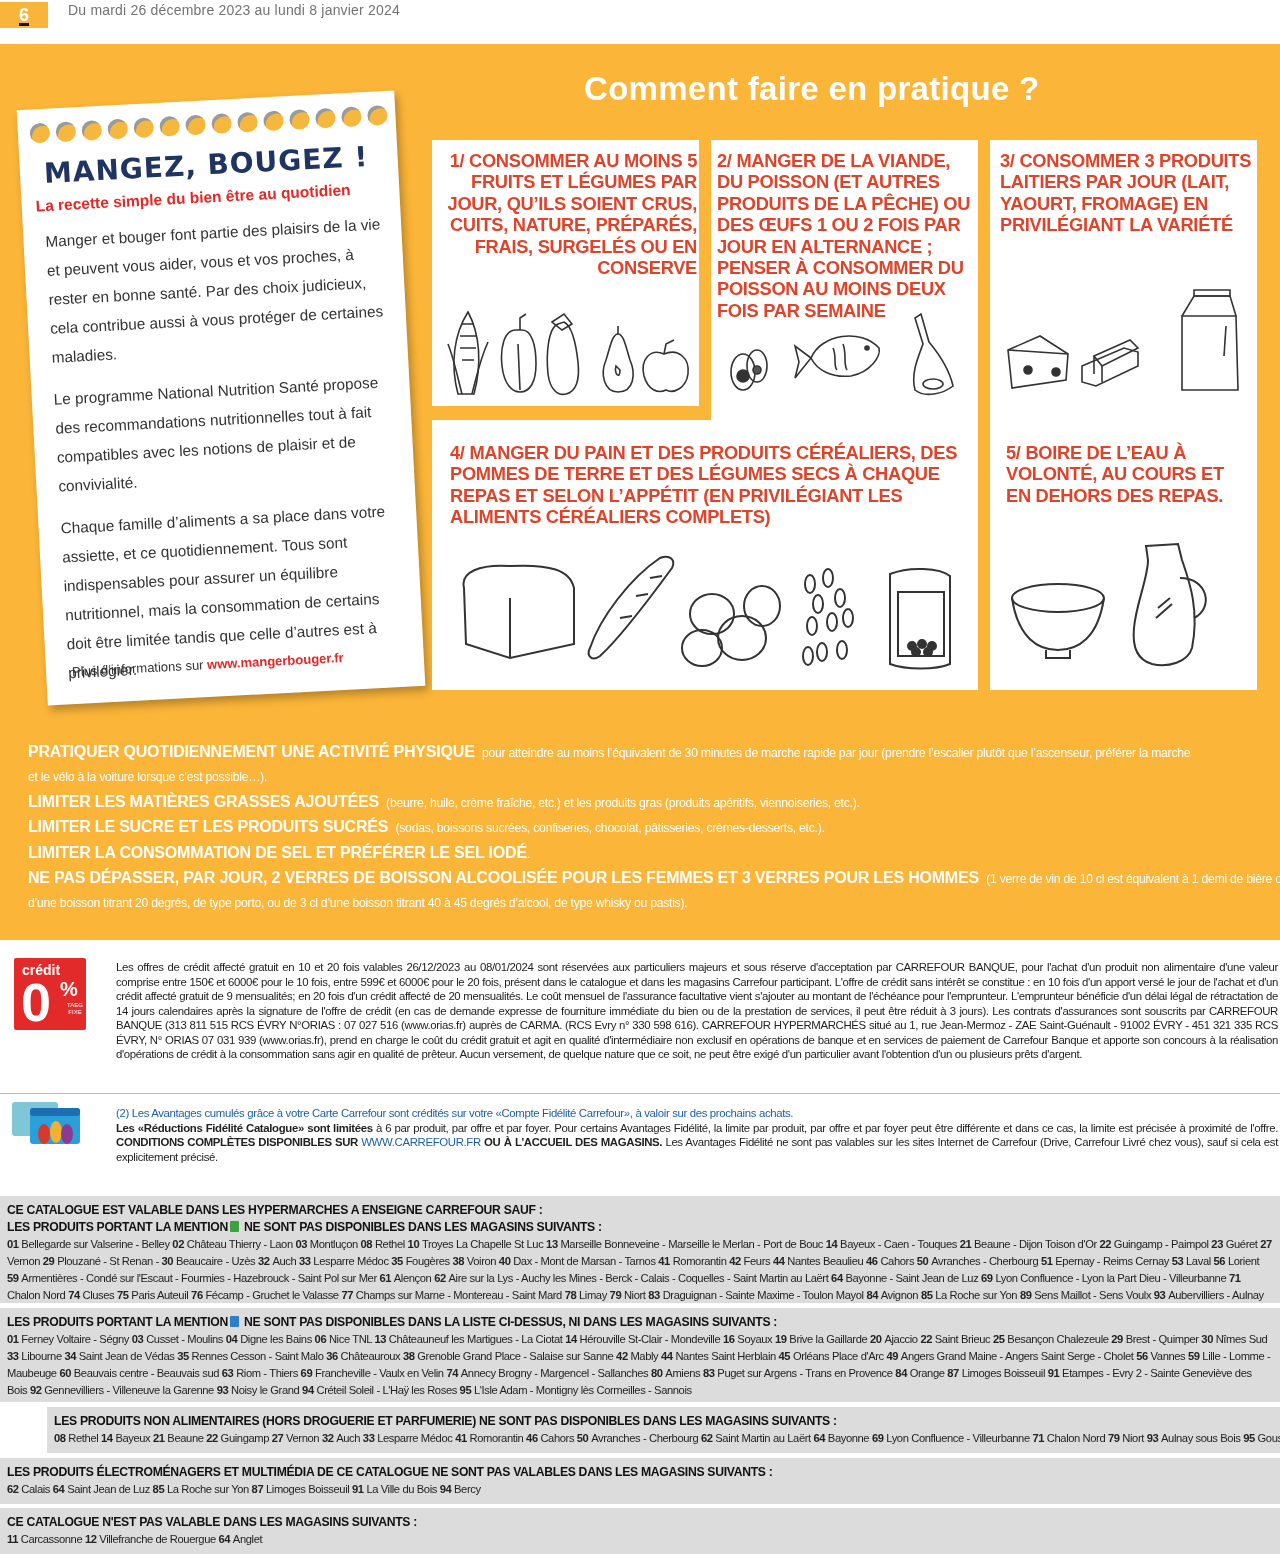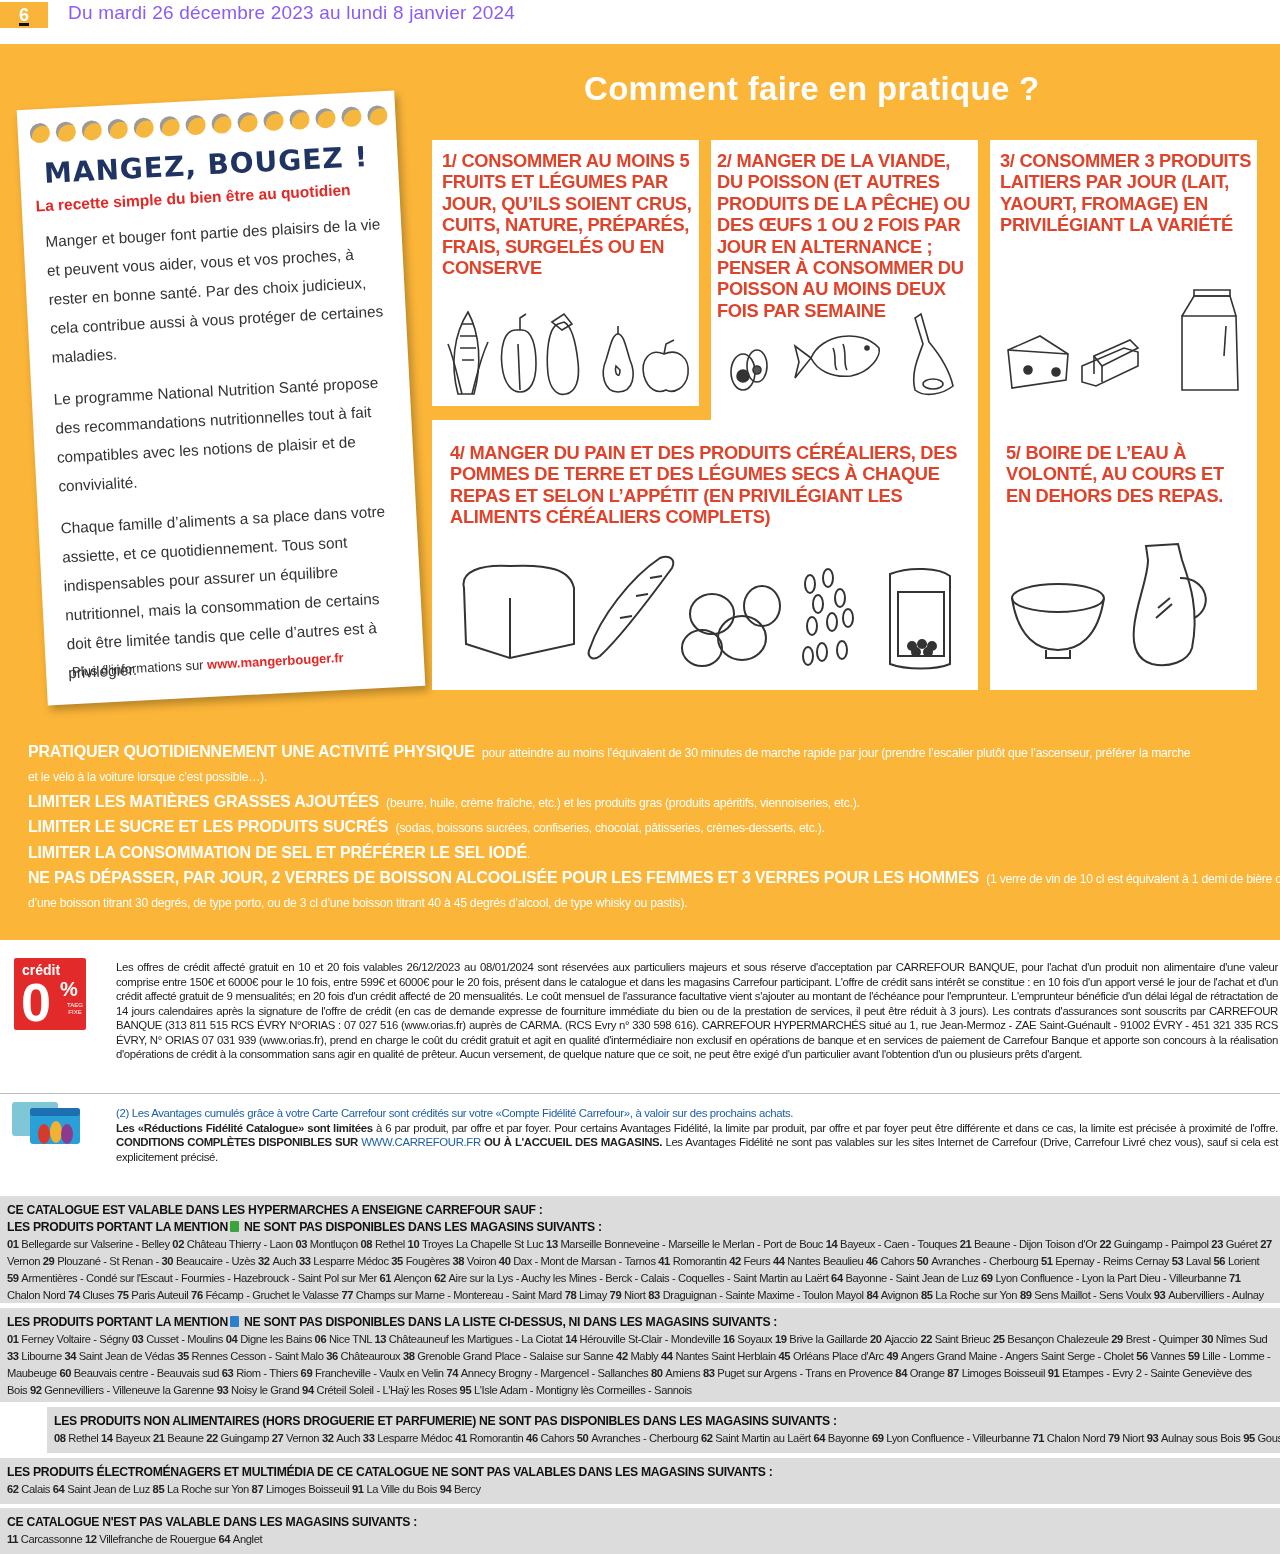--- a/index.html
+++ b/index.html
@@ -4,21 +4,21 @@
 <style>
   * { box-sizing: border-box; margin: 0; padding: 0; }
   html, body { width: 1280px; height: 1554px; background: #ffffff; overflow: hidden; }
   body { font-family: "Liberation Sans", sans-serif; color: #222; position: relative; }
 
   
   .page-header { position: absolute; left: 0; top: 0; width: 1280px; height: 34px; background: #fff; }
   .page-num { position: absolute; left: 0; top: 2px; width: 48px; height: 26px; background: #f8b53a; color: #fff;
     font-size: 18px; font-weight: bold; text-align: center; line-height: 26px; }
   .page-num span { border-bottom: 3px solid #111; line-height: 16px; display: inline-block; }
-  .header-title { position: absolute; left: 68px; top: 2px; font-size: 19px; color: #8b5cf6; letter-spacing: 0.2px; }
+  .header-title { position: absolute; left: 68px; top: 2px; font-size: 14px; color: #737373; letter-spacing: 0.2px; }
 
   
   .orange-band { position: absolute; left: 0; top: 44px; width: 1280px; height: 896px; background: #fbb538; }
 
   
   .notepad { position: absolute; left: 32px; top: 100px; width: 378px; height: 596px; background: #fff;
     transform: rotate(-3deg); transform-origin: 50% 50%; box-shadow: 3px 5px 8px rgba(0,0,0,0.28); }
   .rings { position: absolute; left: 12px; top: 14px; display: flex; gap: 6px; }
   .ring { width: 20px; height: 20px; border-radius: 50%; background: radial-gradient(circle at 65% 70%, #f5b73e 55%, #9a9a9a 60%); }
   .np-title { position: absolute; left: 24px; top: 48px; font-family: "DejaVu Sans", sans-serif; font-weight: bold;
@@ -103,21 +103,21 @@
     <p>Chaque famille d’aliments a sa place dans votre assiette, et ce quotidiennement. Tous sont indispensables pour assurer un équilibre nutritionnel, mais la consommation de certains doit être limitée tandis que celle d’autres est à privilégier.</p>
   </div>
   <div class="np-foot">
     <span>Plus d’informations sur </span><b>www.mangerbouger.fr</b>
   </div>
 </div>
 
 <div class="section-title">Comment  faire en pratique ?</div>
 
 <div class="card" style="left:432px;top:140px;width:267px;height:266px;">
-  <div class="card-text" style="width:255px;">1/ CONSOMMER AU MOINS 5 FRUITS ET LÉGUMES PAR JOUR, QU’ILS SOIENT CRUS, CUITS, NATURE, PRÉPARÉS, FRAIS, SURGELÉS OU EN CONSERVE</div>
+  <div class="card-text" style="width:255px;text-align:right;">1/ CONSOMMER AU MOINS 5 FRUITS ET LÉGUMES PAR JOUR, QU’ILS SOIENT CRUS, CUITS, NATURE, PRÉPARÉS, FRAIS, SURGELÉS OU EN CONSERVE</div>
   <div class="illus" style="left:8px;top:164px;">
     <svg width="255" height="96" viewBox="0 0 255 96" fill="none" stroke="#333" stroke-width="1.6">
       <g>
           <path d="M18 90 C10 60 14 30 28 8 C40 30 42 60 34 90 Z"></path>
           <path d="M8 40 C14 55 18 75 22 90"></path>
           <path d="M48 38 C40 55 36 75 32 90"></path>
           <path d="M22 20 L34 20 M20 32 L36 32 M20 44 L36 44 M22 56 L34 56"></path>
         </g>
       <g>
           <path d="M76 26 C64 26 60 44 62 62 C64 80 72 88 80 88 C90 88 96 78 96 60 C96 42 92 26 82 26 Z"></path>
@@ -251,21 +251,21 @@
   </div>
 </div>
 
 <div class="advice">
   <div class="adv-line"><b>PRATIQUER QUOTIDIENNEMENT UNE ACTIVITÉ PHYSIQUE</b>&nbsp; <span class="light">pour atteindre au moins l’équivalent de 30 minutes de marche rapide par jour (prendre l’escalier plutôt que l’ascenseur, préférer la marche</span></div>
   <div class="adv-line"><span class="light">et le vélo à la voiture lorsque c’est possible…).</span></div>
   <div class="adv-line"><b>LIMITER LES MATIÈRES GRASSES AJOUTÉES</b>&nbsp; <span class="light">(beurre, huile, crème fraîche, etc.) et les produits gras (produits apéritifs, viennoiseries, etc.).</span></div>
   <div class="adv-line"><b>LIMITER LE SUCRE ET LES PRODUITS SUCRÉS</b>&nbsp; <span class="light">(sodas, boissons sucrées, confiseries, chocolat, pâtisseries, crèmes-desserts, etc.).</span></div>
   <div class="adv-line"><b>LIMITER LA CONSOMMATION DE SEL ET PRÉFÉRER LE SEL IODÉ</b><span class="light">.</span></div>
   <div class="adv-line"><b>NE PAS DÉPASSER, PAR JOUR, 2 VERRES DE BOISSON ALCOOLISÉE POUR LES FEMMES ET 3 VERRES POUR LES HOMMES</b>&nbsp; <span class="light">(1 verre de vin de 10 cl est équivalent à 1 demi de bière ou à 1 verre de 6 cl</span></div>
-  <div class="adv-line"><span class="light">d’une boisson titrant 30 degrés, de type porto, ou de 3 cl d’une boisson titrant 40 à 45 degrés d’alcool, de type whisky ou pastis).</span></div>
+  <div class="adv-line"><span class="light">d’une boisson titrant 20 degrés, de type porto, ou de 3 cl d’une boisson titrant 40 à 45 degrés d’alcool, de type whisky ou pastis).</span></div>
 </div>
 
 <div class="credit-logo">
   <span class="cl-word">crédit</span>
   <span class="cl-zero">0</span>
   <span class="cl-pct">%</span>
   <span class="cl-taeg">TAEG FIXE</span>
 </div>
 <div class="legal legal-credit">Les offres de crédit affecté gratuit en 10 et 20 fois valables 26/12/2023 au 08/01/2024 sont réservées aux particuliers majeurs et sous réserve d'acceptation par CARREFOUR BANQUE, pour l'achat d'un produit non alimentaire d'une valeur comprise entre 150€ et 6000€ pour le 10 fois, entre 599€ et 6000€ pour le 20 fois, présent dans le catalogue et dans les magasins Carrefour participant. L'offre de crédit sans intérêt se constitue : en 10 fois d'un apport versé le jour de l'achat et d'un crédit affecté gratuit de 9 mensualités; en 20 fois d'un crédit affecté de 20 mensualités. Le coût mensuel de l'assurance facultative vient s'ajouter au montant de l'échéance pour l'emprunteur. L'emprunteur bénéficie d'un délai légal de rétractation de 14 jours calendaires après la signature de l'offre de crédit (en cas de demande expresse de fourniture immédiate du bien ou de la prestation de services, il peut être réduit à 3 jours). Les contrats d'assurances sont souscrits par CARREFOUR BANQUE (313 811 515 RCS ÉVRY N°ORIAS : 07 027 516 (www.orias.fr) auprès de CARMA. (RCS Evry n° 330 598 616). CARREFOUR HYPERMARCHÉS situé au 1, rue Jean-Mermoz - ZAE Saint-Guénault - 91002 ÉVRY - 451 321 335 RCS ÉVRY, N° ORIAS 07 031 939 (www.orias.fr), prend en charge le coût du crédit gratuit et agit en qualité d'intermédiaire non exclusif en opérations de banque et en services de paiement de Carrefour Banque et apporte son concours à la réalisation d'opérations de crédit à la consommation sans agir en qualité de prêteur. Aucun versement, de quelque nature que ce soit, ne peut être exigé d'un particulier avant l'obtention d'un ou plusieurs prêts d'argent.</div>
 

